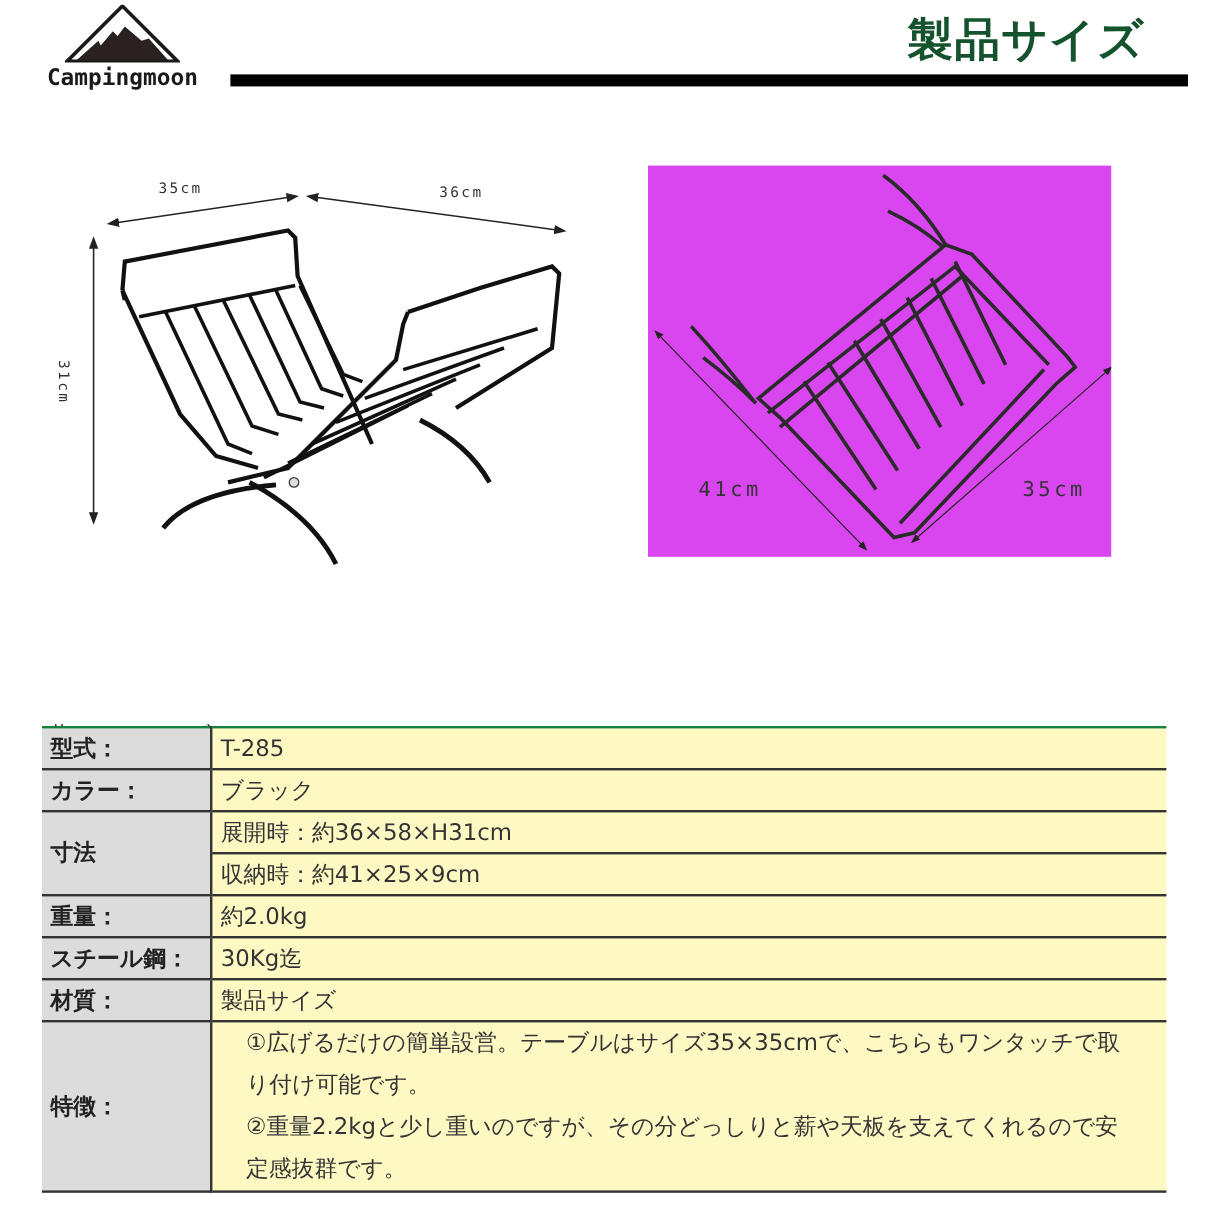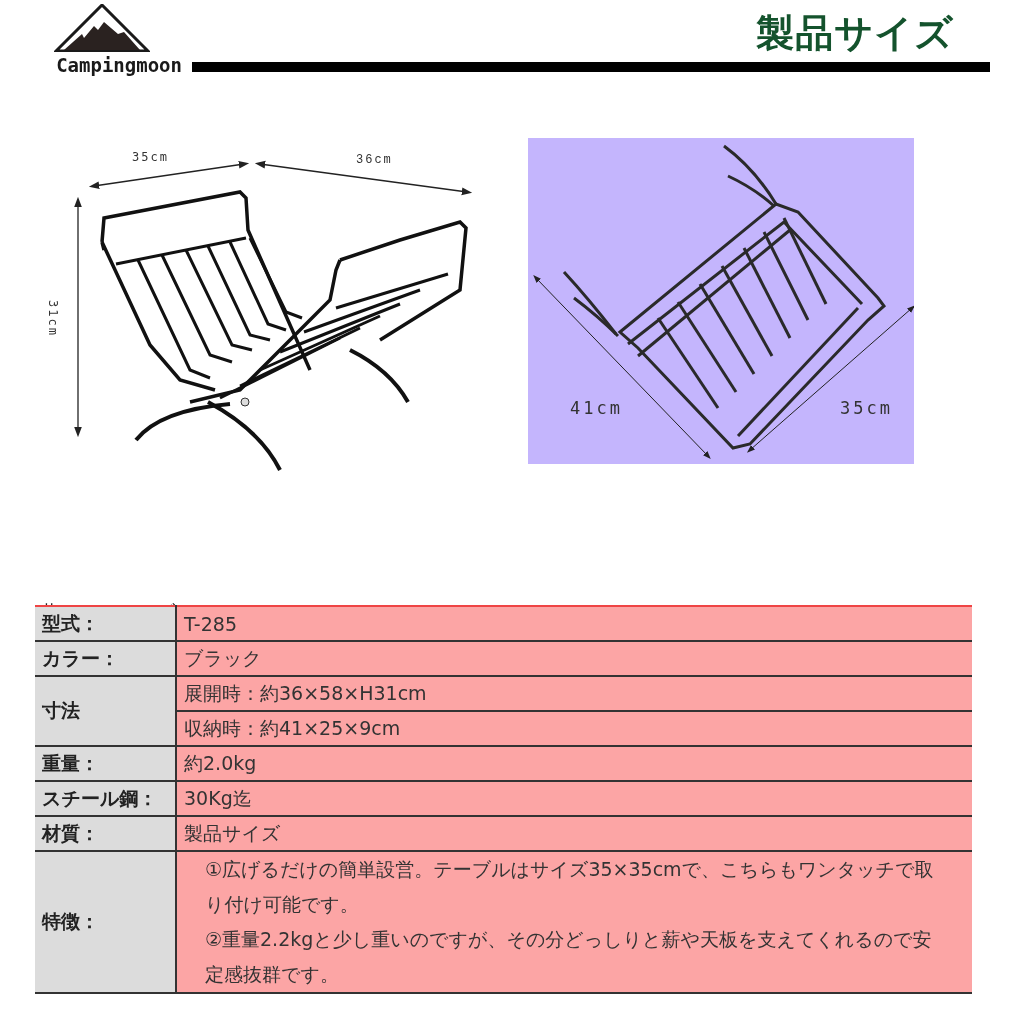--- a/index.html
+++ b/index.html
@@ -1,31 +1,31 @@
 <!DOCTYPE html>
 <html><head>
 <meta charset="utf-8">
 <style>
   html,body{margin:0;padding:0;background:#fff;}
   body{width:1024px;height:1024px;position:relative;overflow:hidden;font-family:"DejaVu Sans","Liberation Sans",sans-serif;color:#222;}
   .logo{position:absolute;left:22px;top:4px;width:160px;height:76px;}
   .logo-mark{position:absolute;left:32px;top:0;width:96px;height:48px;}
-  .logo-text{position:absolute;left:0;top:50px;width:160px;font-family:"DejaVu Sans Mono","Liberation Mono",monospace;font-weight:bold;font-size:19px;letter-spacing:0px;color:#1a1a1a;text-align:right;}
+  .logo-text{position:absolute;left:0;top:50px;width:160px;font-family:"DejaVu Sans Mono","Liberation Mono",monospace;font-weight:bold;font-size:19px;letter-spacing:0px;color:#1a1a1a;text-align:center;}
   .header-bar{position:absolute;left:192px;top:62px;width:798px;height:10px;background:#000;}
   .page-title{position:absolute;right:70px;top:8px;font-size:38px;font-weight:bold;color:#14532d;letter-spacing:1px;}
   .img-left{position:absolute;left:40px;top:140px;width:450px;height:340px;}
-  .img-right{position:absolute;left:528px;top:138px;width:386px;height:326px;background:#c4b5fd;}
+  .img-right{position:absolute;left:540px;top:138px;width:386px;height:326px;background:#d946ef;}
   .dim{position:absolute;font-family:"DejaVu Sans Mono","Liberation Mono",monospace;color:#333;}
   .dim-sm{font-size:12px;letter-spacing:2px;}
   .dim-lg{font-size:17px;letter-spacing:3px;}
   .product-name{position:absolute;left:40px;top:600px;font-family:"DejaVu Serif","Liberation Serif",serif;font-size:19px;color:#222;text-decoration:underline;}
   table.spec{position:absolute;left:35px;top:605px;width:937px;border-collapse:collapse;}
-  table.spec td{border-top:2px solid #ef4444;border-bottom:2px solid #333;font-size:19px;height:33px;padding:0 7px;vertical-align:middle;}
+  table.spec td{border-top:2px solid #15803d;border-bottom:2px solid #333;font-size:19px;height:33px;padding:0 7px;vertical-align:middle;}
   table.spec td.lbl{background:#dcdcdc;font-weight:bold;width:126px;border-right:2px solid #333;color:#222;}
-  table.spec td.val{background:#fca5a5;color:#333;}
+  table.spec td.val{background:#fef9c3;color:#333;}
   table.spec td.feat{line-height:35px;padding-top:0;padding-bottom:0;padding-left:28px;}
 </style>
 </head>
 <body>
 
 <div class="logo">
   <svg class="logo-mark" viewBox="0 0 96 48">
     <polygon points="48,1 94,47 2,47" fill="none" stroke="#1a1a1a" stroke-width="3"></polygon>
     <polygon points="10,46 28,30 30,34 40,22 44,26 50,18 64,30 70,28 86,46" fill="#2a2220"></polygon>
   </svg>
@@ -72,21 +72,21 @@
       <line x1="200" y1="246" x2="320" y2="188"></line>
       <line x1="180" y1="258" x2="300" y2="198"></line>
     </g>
 
     <path d="M190,264 Q120,270 96,300" fill="none" stroke="#111" stroke-width="4"></path>
     <path d="M168,262 Q220,290 240,330" fill="none" stroke="#111" stroke-width="4"></path>
     <path d="M310,210 Q350,230 368,262" fill="none" stroke="#111" stroke-width="4"></path>
     <circle cx="205" cy="262" r="4" fill="#ddd" stroke="#333"></circle>
   </svg>
   <div class="dim dim-sm" style="left:92px;top:10px;">35cm</div>
-  <div class="dim dim-sm" style="left:316px;top:13px;font-family:Liberation Mono, monospace;">36cm</div>
+  <div class="dim dim-sm" style="left:326px;top:13px;">36cm</div>
   <div class="dim dim-sm" style="left:0px;top:160px;transform:rotate(90deg);transform-origin:left top;left:20px;">31cm</div>
 </div>
 
 <div class="img-right">
   <svg width="386" height="326" viewBox="0 0 386 326">
     <defs>
       <marker id="ar2" markerWidth="8" markerHeight="8" refX="4" refY="4" orient="auto">
           <path d="M0,1 L8,4 L0,7 z" fill="#222"></path>
         </marker>
       <marker id="al2" markerWidth="8" markerHeight="8" refX="4" refY="4" orient="auto-start-reverse">

